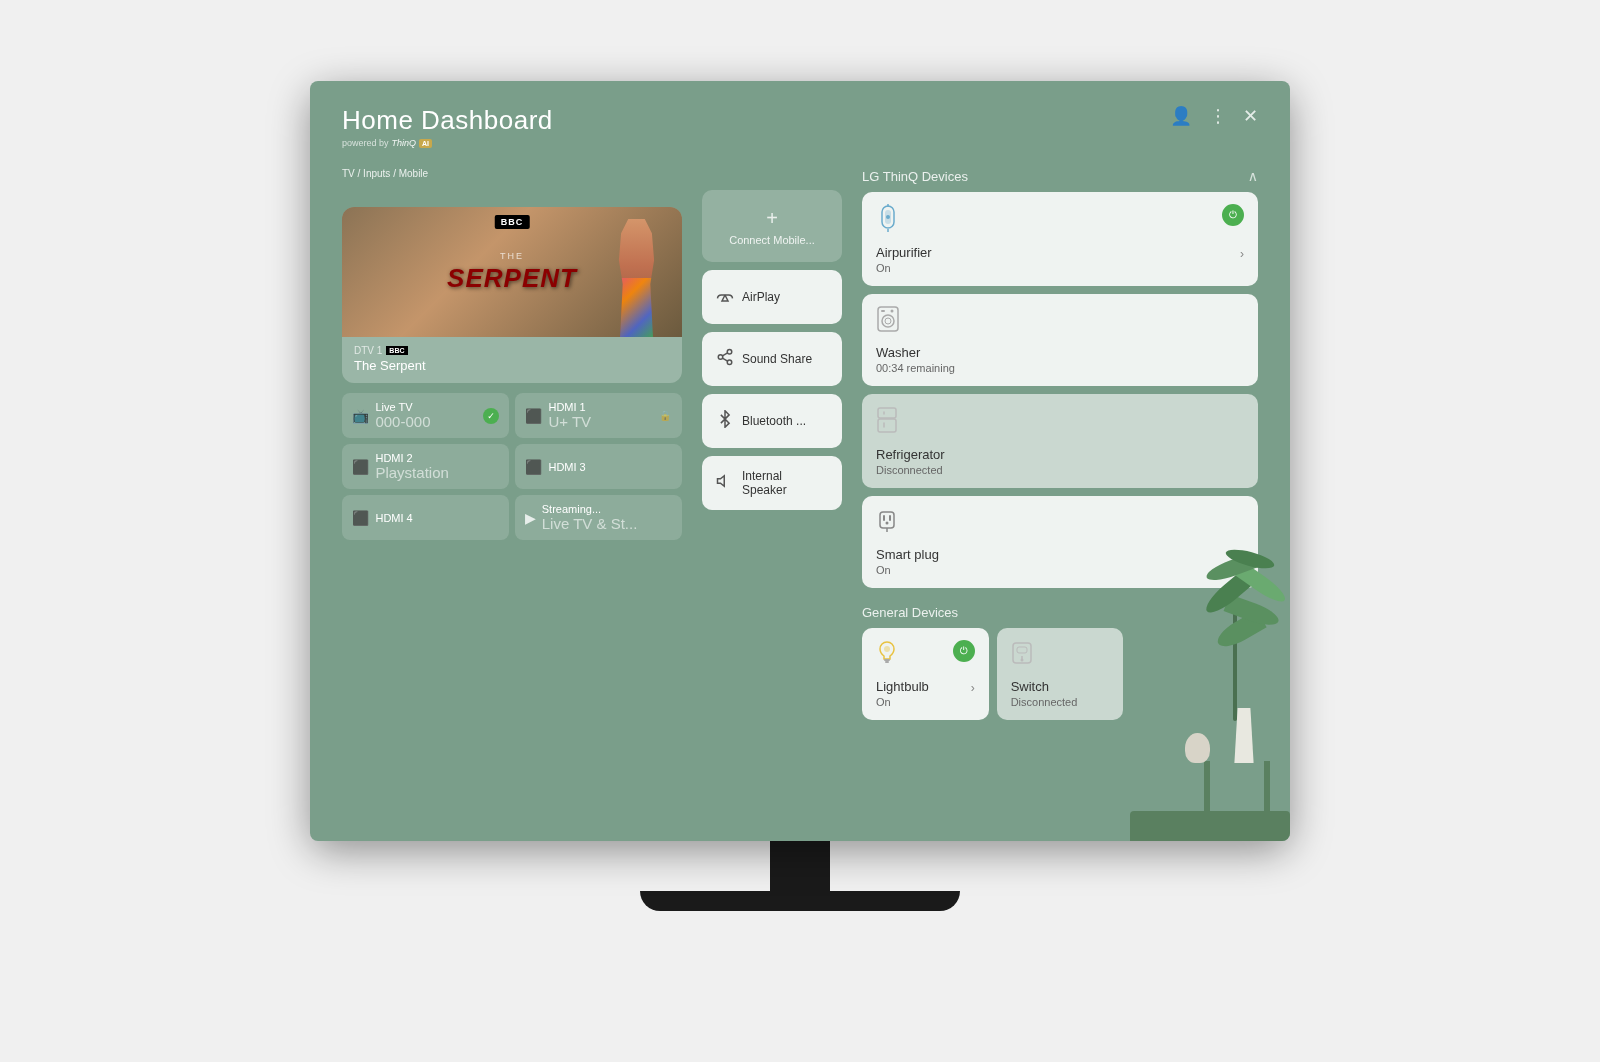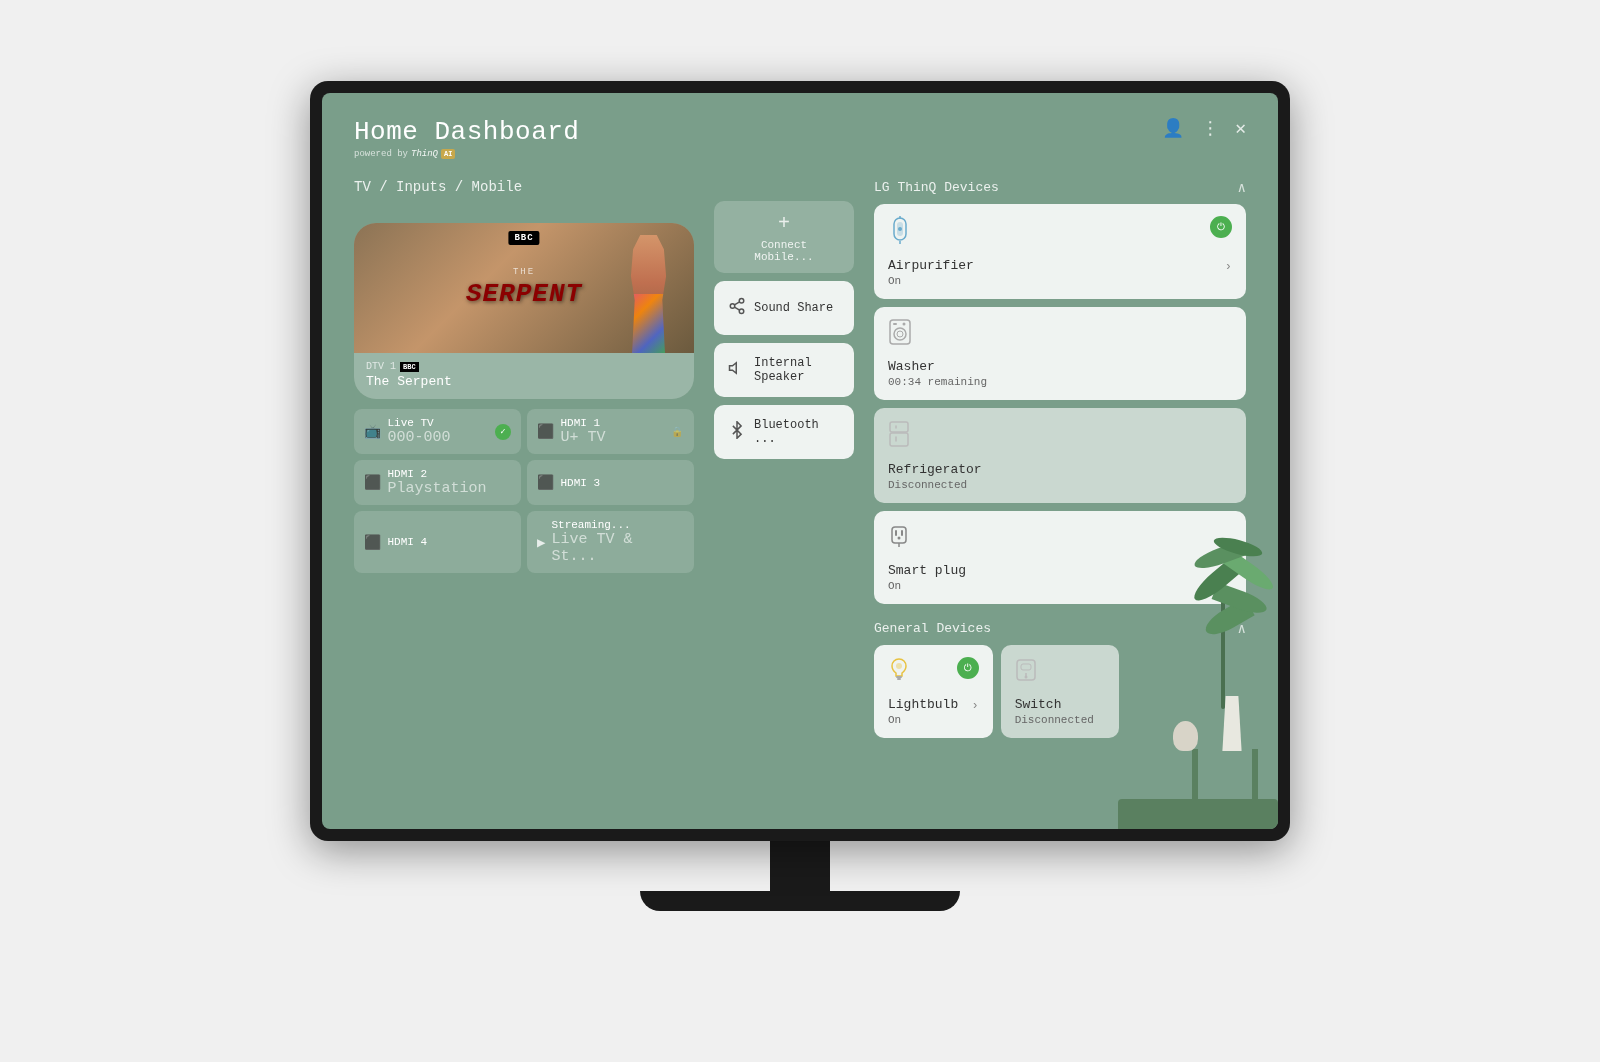--- a/index.html
+++ b/index.html
@@ -20,24 +20,22 @@
       display: flex;
       flex-direction: column;
       align-items: center;
     }
 
     .tv-frame {
       width: 980px;
       height: 760px;
       background: #1a1a1a;
       border-radius: 18px;
-      padding: 12px;
       box-shadow: 0 10px 40px rgba(0,0,0,0.4);
       position: relative;
-      font-family: Liberation Mono, monospace;
     }
 
     .tv-screen {
       width: 100%;
       height: 100%;
       background: #7a9e8a;
       border-radius: 8px;
       overflow: hidden;
       position: relative;
     }
@@ -125,29 +123,29 @@
       gap: 20px;
       flex: 1;
     }
 
     
     .left-section {
       flex: 0 0 340px;
     }
 
     .section-title {
-      font-size: 14px;
+      font-size: 10px;
       color: rgba(255,255,255,0.85);
       margin-bottom: 2px;
       font-weight: 400;
     }
 
     .tv-preview-card {
       background: rgba(255,255,255,0.15);
-      border-radius: 22px;
+      border-radius: 12px;
       overflow: hidden;
       margin-bottom: 10px;
       margin-top: 28px;
     }
 
     .tv-preview-image {
       width: 100%;
       height: 130px;
       background: linear-gradient(135deg, #8B7355 0%, #c4956a 40%, #6b5a3e 100%);
       position: relative;
@@ -531,50 +529,59 @@
             </div>
           </div>
 
           <div class="middle-section">
 
             <div class="connect-card">
               <span class="connect-plus">+</span>
               <span class="connect-label">Connect Mobile...</span>
             </div>
 
+            <div class="audio-card">
+              <span class="audio-icon">
+                <svg width="18" height="18" viewBox="0 0 24 24" fill="none" stroke="#555" stroke-width="2">
+                  <path d="M2 16.5A5 5 0 0 1 7 12h10a5 5 0 0 1 5 4.5"></path>
+                  <polyline points="12 12 8 20 16 20 12 12"></polyline>
+                </svg>
+              </span>
+              <span class="audio-label">AirPlay</span>
+            </div>
 
             <div class="audio-card">
               <span class="audio-icon">
                 <svg width="18" height="18" viewBox="0 0 24 24" fill="none" stroke="#555" stroke-width="2">
                   <circle cx="18" cy="5" r="3"></circle>
                   <circle cx="6" cy="12" r="3"></circle>
                   <circle cx="18" cy="19" r="3"></circle>
                   <line x1="8.59" y1="13.51" x2="15.42" y2="17.49"></line>
                   <line x1="15.41" y1="6.51" x2="8.59" y2="10.49"></line>
                 </svg>
               </span>
               <span class="audio-label">Sound Share</span>
             </div>
 
             <div class="audio-card">
               <span class="audio-icon">
                 <svg width="18" height="18" viewBox="0 0 24 24" fill="none" stroke="#555" stroke-width="2">
+                  <polyline points="6.5 6.5 17.5 17.5 12 23 12 1 17.5 6.5 6.5 17.5"></polyline>
+                </svg>
+              </span>
+              <span class="audio-label">Bluetooth ...</span>
+            </div>
+
+            <div class="audio-card">
+              <span class="audio-icon">
+                <svg width="18" height="18" viewBox="0 0 24 24" fill="none" stroke="#555" stroke-width="2">
                   <polygon points="11 5 6 9 2 9 2 15 6 15 11 19 11 5"></polygon>
                 </svg>
               </span>
               <span class="audio-label">Internal Speaker</span>
-            </div>
-
-            <div class="audio-card">
-              <span class="audio-icon">
-                <svg width="18" height="18" viewBox="0 0 24 24" fill="none" stroke="#555" stroke-width="2">
-                  <polyline points="6.5 6.5 17.5 17.5 12 23 12 1 17.5 6.5 6.5 17.5"></polyline>
-                </svg>
-              </span>
-              <span class="audio-label">Bluetooth ...</span>
             </div>
           </div>
 
           <div class="right-section">
 
             <div class="devices-section">
               <div class="devices-header">
                 <span class="devices-title">LG ThinQ Devices</span>
                 <span class="collapse-btn">∧</span>
               </div>

